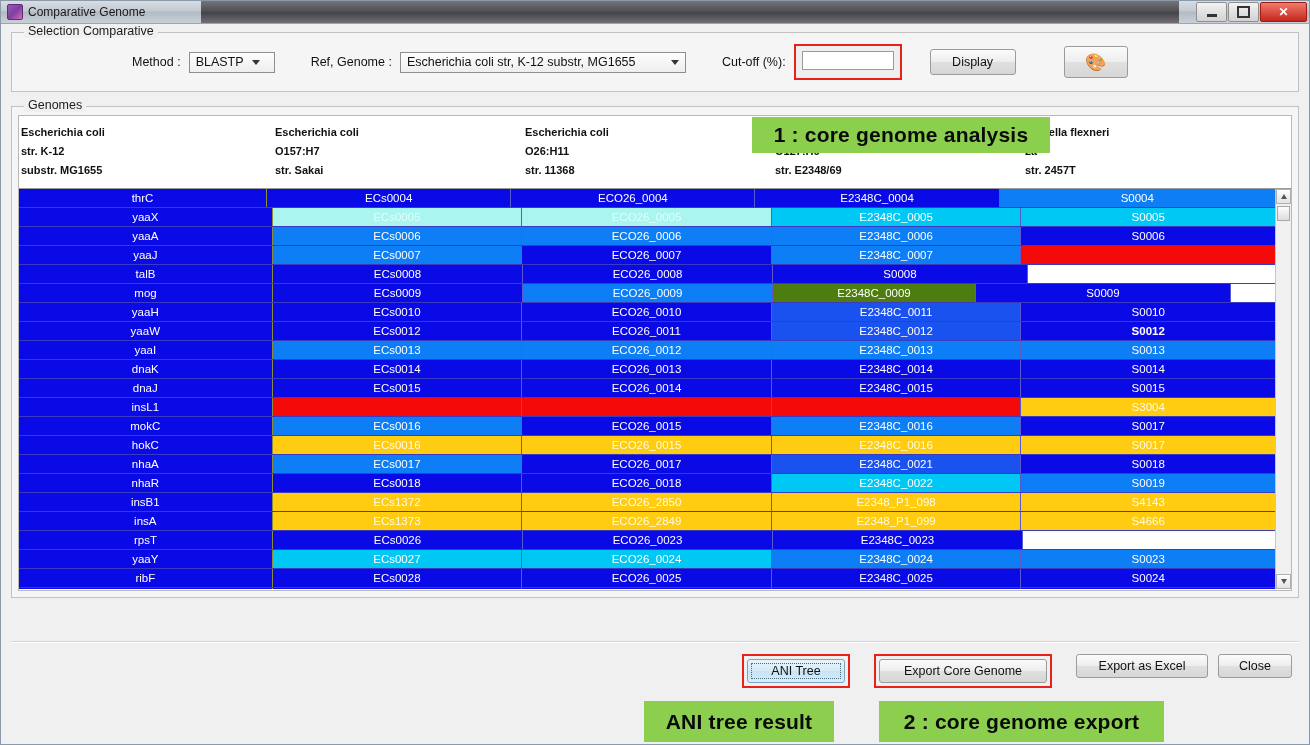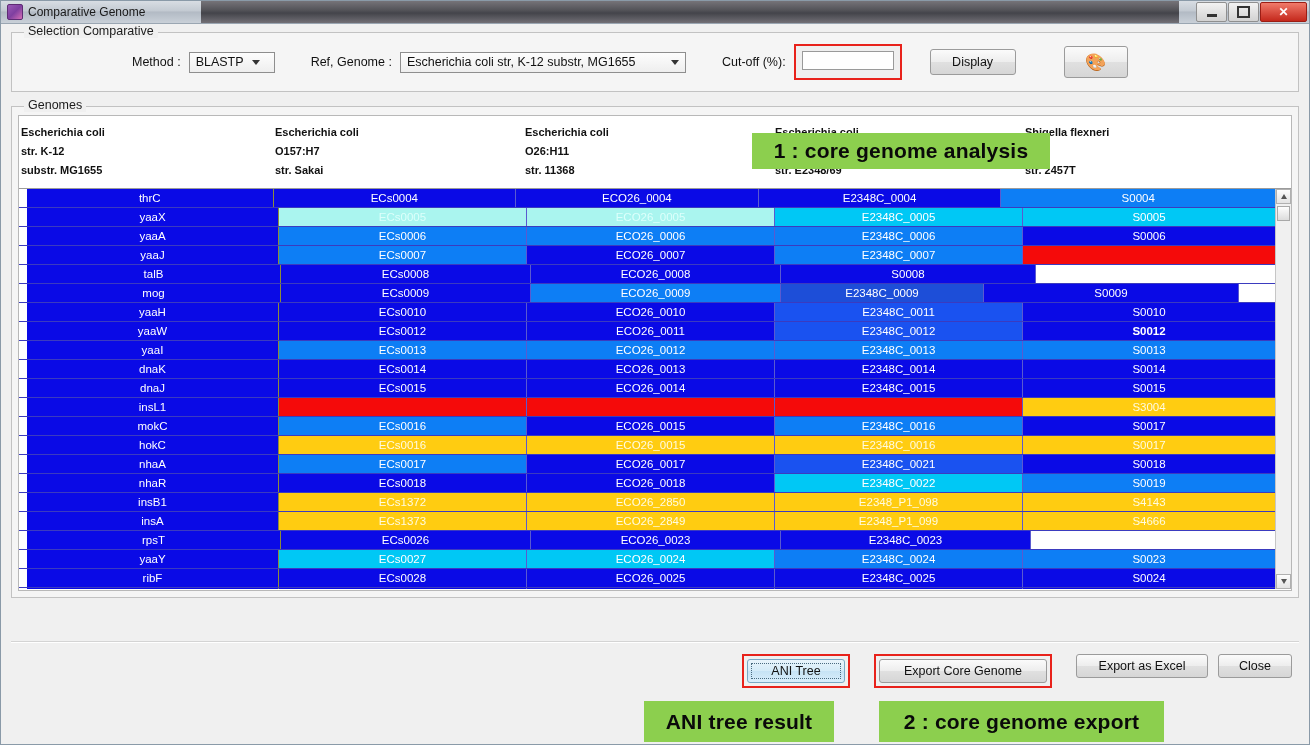--- a/index.html
+++ b/index.html
@@ -181,21 +181,21 @@
     background: #8ccf4e;
     color: #0a0a0a;
     font-weight: bold;
     display: flex;
     align-items: center;
     justify-content: center;
     letter-spacing: .2px;
     z-index: 40;
   }
   #callout-core-analysis {
-    left: 751px; top: 132px; width: 298px; height: 36px;
+    left: 751px; top: 116px; width: 298px; height: 36px;
     font-size: 21px;
   }
   #callout-ani {
     left: 643px; top: 700px; width: 190px; height: 41px;
     font-size: 21px;
   }
   #callout-core-export {
     left: 878px; top: 700px; width: 285px; height: 41px;
     font-size: 21px;
   }
@@ -252,21 +252,21 @@
   .grid-cell {
     box-sizing: border-box;
     font-size: 11.5px;
     line-height: 18px;
     text-align: center;
     color: #ffffff;
     overflow: hidden;
     white-space: nowrap;
     border-right: 1px solid #5a5ad0;
   }
-  .grid-cell.c0 { border-right: 1px solid #8c8c3a; margin-left: 8px; }
+  .grid-cell.c0 { border-right: 1px solid #8c8c3a; }
 
   
   #vscroll {
     position: absolute;
     right: 0; top: 0; bottom: 0;
     width: 15px;
     background: #f0f0f0;
     border-left: 1px solid #c6c6c6;
   }
   .vs-btn {
@@ -444,21 +444,21 @@
               <div class="grid-row">
                 <div class="grid-cell c0" style="width: 254px; background: rgb(10, 10, 230);">talB</div>
                 <div class="grid-cell" style="width: 250px; background: rgb(10, 10, 230);">ECs0008</div>
                 <div class="grid-cell" style="width: 250px; background: rgb(10, 10, 230);">ECO26_0008</div>
                 <div class="grid-cell" style="width: 255px; background: rgb(10, 10, 230);">S0008</div>
               </div>
               <div class="grid-row">
                 <div class="grid-cell c0" style="width: 254px; background: rgb(10, 10, 230);">mog</div>
                 <div class="grid-cell" style="width: 250px; background: rgb(10, 10, 230);">ECs0009</div>
                 <div class="grid-cell" style="width: 250px; background: rgb(13, 126, 245);">ECO26_0009</div>
-                <div class="grid-cell" style="width: 203px; background: #1d4ed8;">E2348C_0009</div>
+                <div class="grid-cell" style="width: 203px; background: #4d7c0f;">E2348C_0009</div>
                 <div class="grid-cell" style="width: 255px; background: rgb(10, 10, 230);">S0009</div>
               </div>
               <div class="grid-row">
                 <div class="grid-cell c0" style="width: 254px; background: rgb(10, 10, 230);">yaaH</div>
                 <div class="grid-cell" style="width: 250px; background: rgb(10, 10, 230);">ECs0010</div>
                 <div class="grid-cell" style="width: 250px; background: rgb(10, 10, 230);">ECO26_0010</div>
                 <div class="grid-cell" style="width: 250px; background: rgb(26, 82, 240);">E2348C_0011</div>
                 <div class="grid-cell" style="width: 255px; background: rgb(10, 10, 230);">S0010</div>
               </div>
               <div class="grid-row">

